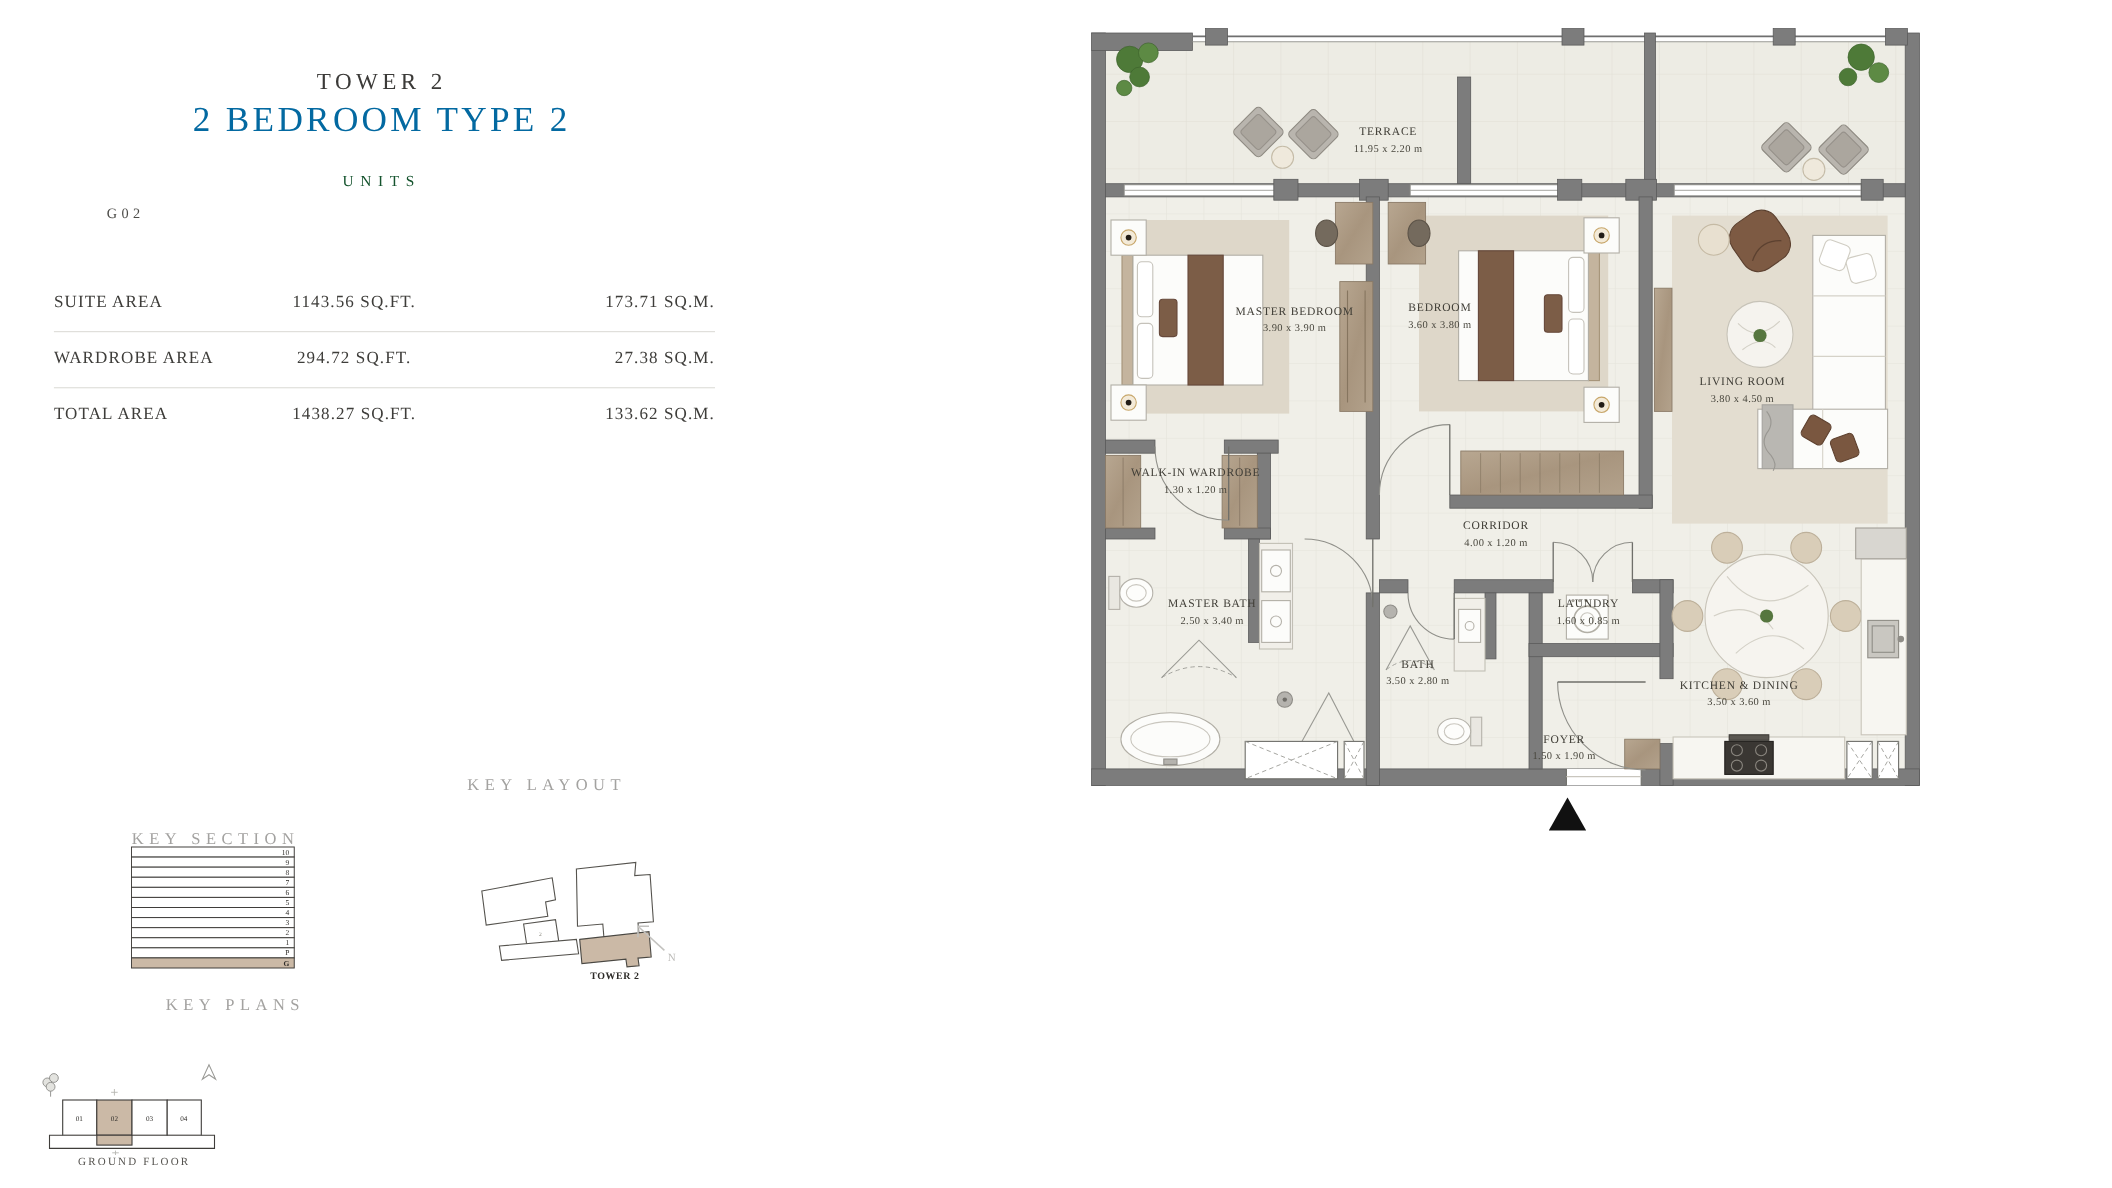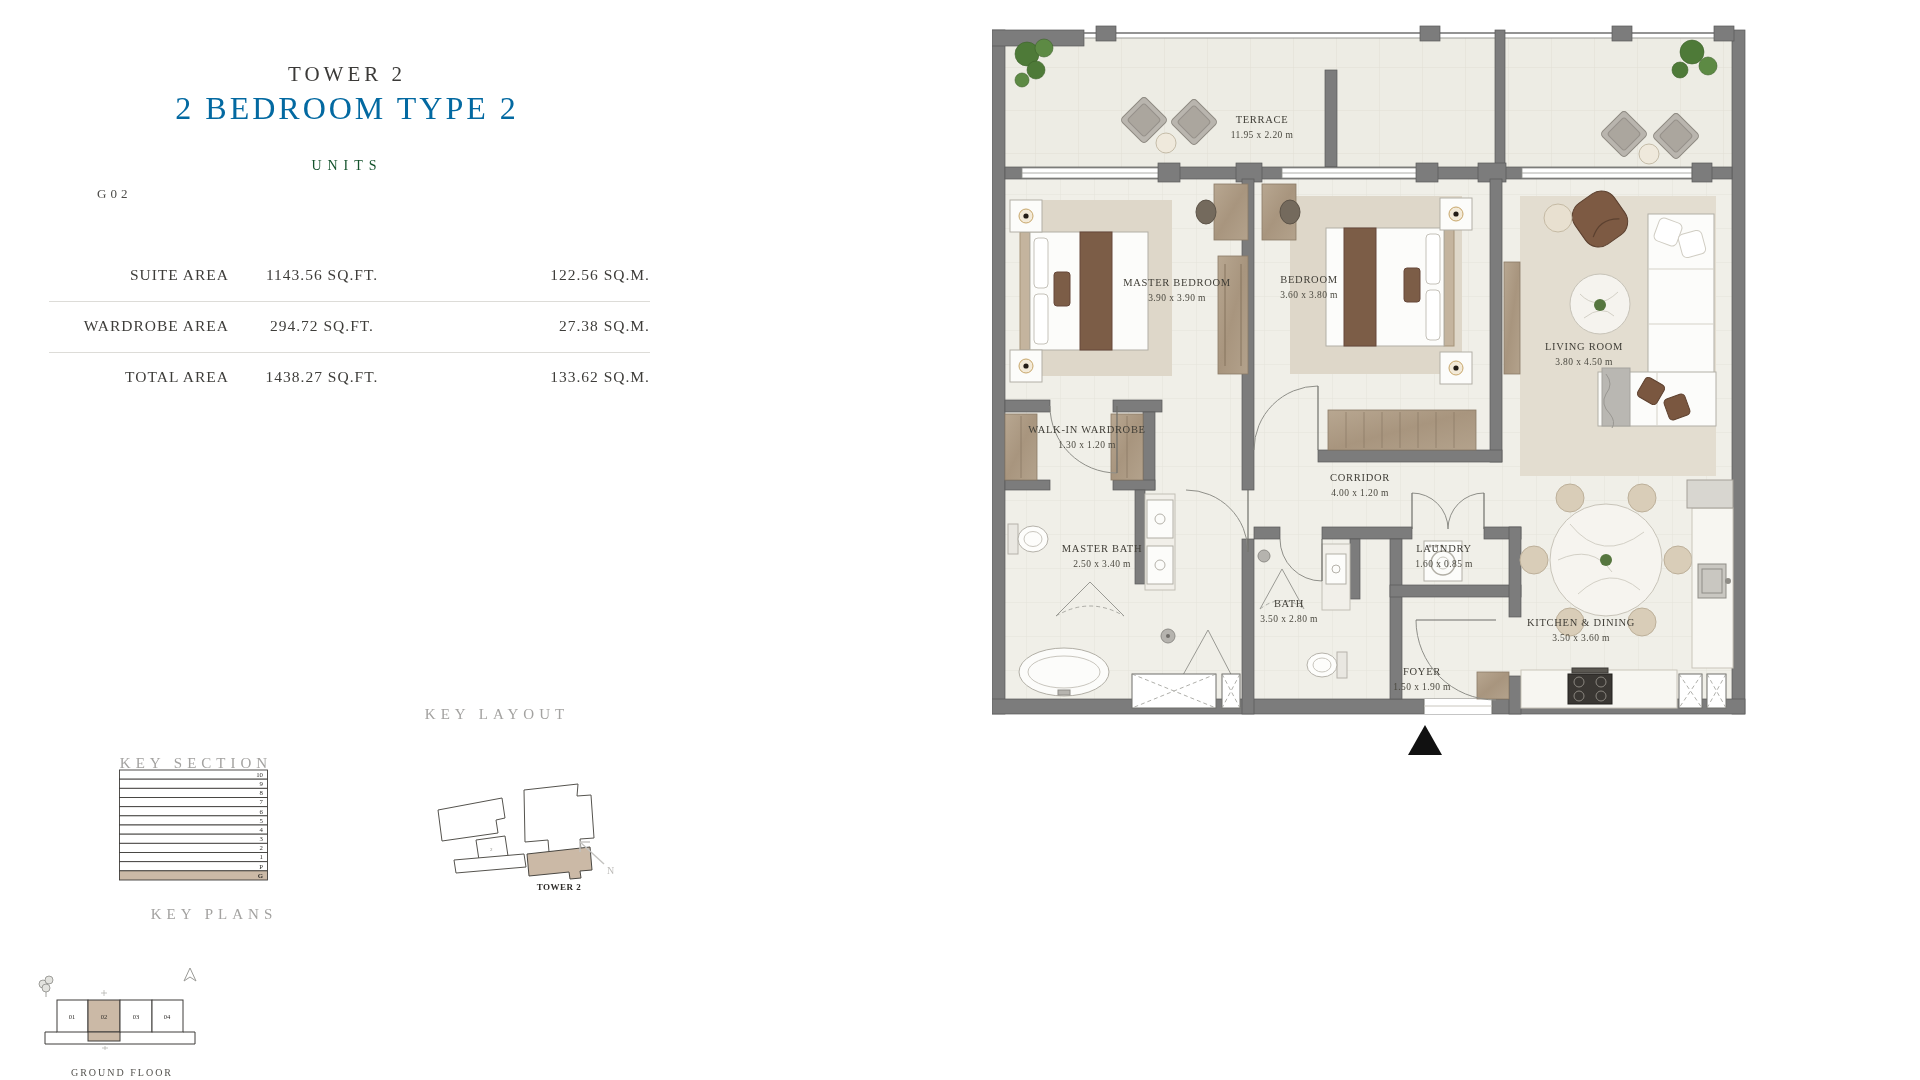--- a/index.html
+++ b/index.html
@@ -4,26 +4,26 @@
 <style>
   html,body{margin:0;padding:0;}
   body{width:1920px;height:1080px;background:#ffffff;position:relative;overflow:hidden;
        font-family:"Liberation Serif", serif;color:#3c3a35;}
   .abs{position:absolute;}
   .tower{left:97px;top:62px;width:500px;text-align:center;font-size:21px;letter-spacing:4px;color:#3b3a38;}
   .title{left:47px;top:90px;width:600px;text-align:center;font-size:32px;letter-spacing:3px;color:#0369a1;}
   .units{left:97px;top:158px;width:500px;text-align:center;font-size:14px;letter-spacing:6px;color:#14532d;}
   .gnum{left:97px;top:186px;width:500px;text-align:left;font-size:13px;letter-spacing:4px;color:#4b4a47;}
   .arearow{left:49px;width:601px;height:22px;display:flex;font-size:15.5px;letter-spacing:1px;color:#3e3d3a;}
-  .arearow .lab{width:180px;text-align:right;}
+  .arearow .lab{width:180px;text-align:left;}
   .arearow .ft{width:186px;text-align:center;}
   .arearow .m{flex:1;text-align:right;}
   .sep{left:49px;width:601px;height:0;border-top:1px solid #dddcd8;}
   .keyhdr{width:220px;text-align:center;font-size:15px;letter-spacing:5px;color:#a3a2a0;}
-  .gflabel{left:37px;top:1051px;width:170px;text-align:center;font-size:10px;letter-spacing:2px;color:#55534f;margin-top:16px;}
+  .gflabel{left:37px;top:1051px;width:170px;text-align:center;font-size:10px;letter-spacing:2px;color:#55534f;}
   svg text{font-family:"Liberation Serif", serif;}
   .rm{font-size:10.5px;letter-spacing:0.7px;fill:#403e37;}
   .rd{font-size:9.5px;letter-spacing:0.4px;fill:#4a483f;}
   .wall{fill:#7c7c7c;stroke:#5a5a5a;stroke-width:0.7;}
   .wwin{fill:#ffffff;stroke:#8f8f8a;stroke-width:0.8;}
   .wht{fill:#fcfcfa;stroke:#b2afa6;stroke-width:1;}
   .wood{fill:url(#woodg);stroke:#8a7a66;stroke-width:0.8;}
   .arc{fill:none;stroke:#8f8f89;stroke-width:1;}
   .glass{fill:none;stroke:#9a9a94;stroke-width:1;}
   .shaft{fill:#ffffff;stroke:#6f6f6a;stroke-width:1;}
@@ -35,21 +35,21 @@
 <body>
 
 <div class="abs tower">TOWER 2</div>
 <div class="abs title">2 BEDROOM TYPE 2</div>
 <div class="abs units">UNITS</div>
 <div class="abs gnum">G02</div>
 
 <div class="abs arearow" style="top:266px;">
   <span class="lab">SUITE AREA</span>
   <span class="ft">1143.56 SQ.FT.</span>
-  <span class="m">122.56 SQ.M.</span>
+  <span class="m">173.71 SQ.M.</span>
 </div>
 <div class="abs sep" style="top:301px;"></div>
 <div class="abs arearow" style="top:317px;">
   <span class="lab">WARDROBE AREA</span>
   <span class="ft">294.72 SQ.FT.</span>
   <span class="m">27.38 SQ.M.</span>
 </div>
 <div class="abs sep" style="top:352px;"></div>
 <div class="abs arearow" style="top:368px;">
   <span class="lab">TOTAL AREA</span>

